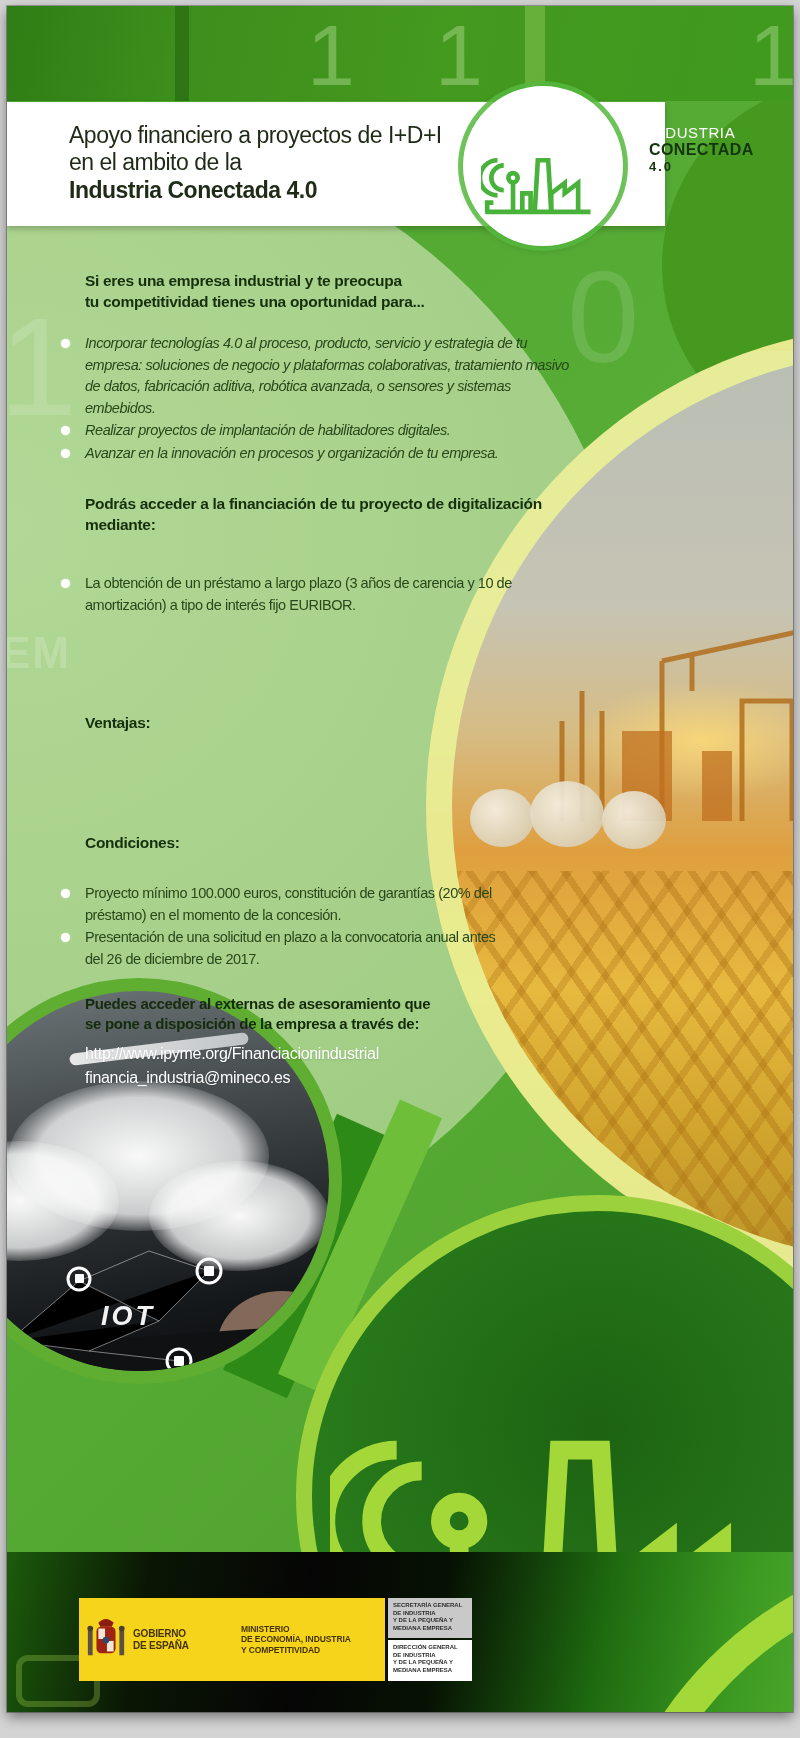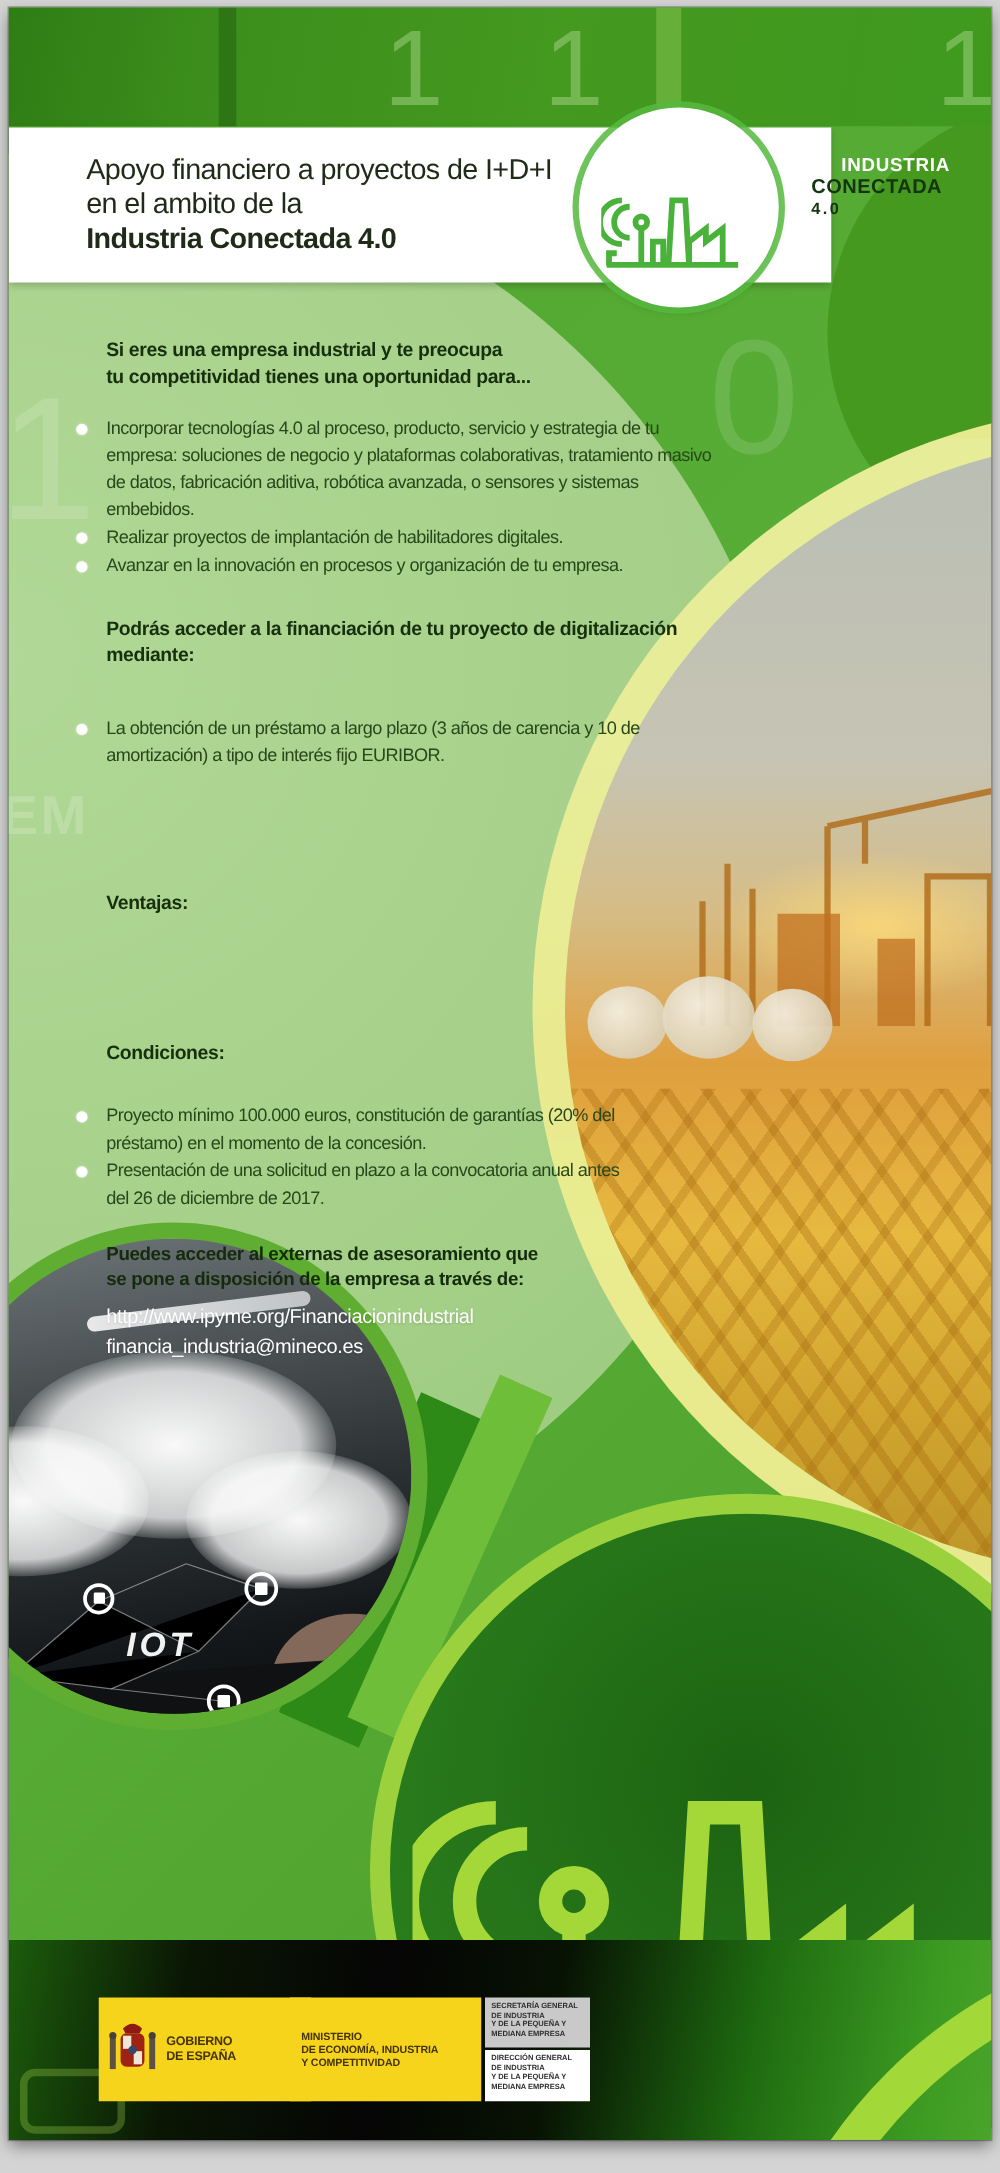--- a/index.html
+++ b/index.html
@@ -80,31 +80,31 @@
   .title .t3{font-size:23px;font-weight:700;line-height:29px;}
   
   .logo-badge{
     position:absolute;left:456px;top:80px;width:150px;height:150px;border-radius:50%;
     background:#ffffff;border:5px solid #ffffff;
     box-shadow:0 0 0 5px rgba(86,186,62,.85), 0 2px 8px rgba(0,0,0,.25);
     z-index:12;display:flex;align-items:flex-end;justify-content:center;overflow:hidden;
   }
   .logo-badge svg{width:124px;height:86px;color:#49b23a;margin-bottom:14px;}
   .logo-text{position:absolute;left:642px;top:118px;z-index:12;line-height:17px;}
-  .logo-text .lw1{font-size:15px;font-weight:700;color:#ffffff;letter-spacing:.6px;margin-left:24px;}
+  .logo-text .lw1{font-size:15px;font-weight:400;color:#ffffff;letter-spacing:.6px;}
   .logo-text .lw2{font-size:16px;font-weight:700;color:#14350d;letter-spacing:.4px;}
   .logo-text .lw3{font-size:13px;font-weight:700;color:#14350d;letter-spacing:2px;}
   
   .sec{position:absolute;left:54px;z-index:20;}
   .h{font-size:15.5px;font-weight:700;color:#16300d;letter-spacing:-.3px;line-height:21px;margin-left:24px;white-space:nowrap;}
   .b-row{display:flex;align-items:flex-start;margin-bottom:1px;}
   .dot{flex:0 0 9px;width:9px;height:9px;border-radius:50%;background:#ffffff;margin-top:6px;margin-right:15px;box-shadow:0 0 2px rgba(255,255,255,.6);}
   .b-text{font-size:14.5px;line-height:21.5px;color:#28481b;letter-spacing:-.45px;}
   #sec-intro{top:264px;}
-  #sec-intro-b{top:327px;} #sec-intro-b .b-text{width:495px;}
+  #sec-intro-b{top:327px;font-style:italic;} #sec-intro-b .b-text{width:495px;}
   #sec-fin{top:487px;}
   #sec-fin-b{top:567px;} #sec-fin-b .b-text{width:495px;}
   #sec-ven{top:706px;}
   #sec-ven-b{top:757px;} #sec-ven-b .b-text{width:495px;}
   #sec-con{top:826px;}
   #sec-con-b{top:877px;} #sec-con-b .b-text{width:420px;}
   #sec-ase{top:988px;}
   .ase-line{font-size:15px;font-weight:700;color:#142b0c;letter-spacing:-.3px;line-height:20px;margin-left:24px;white-space:nowrap;}
   #sec-links{top:1036px;}
   .link-line{font-size:16px;font-weight:400;color:#ffffff;letter-spacing:-.3px;line-height:24px;margin-left:24px;white-space:nowrap;text-shadow:0 1px 2px rgba(0,0,0,.15);cursor:pointer;}

